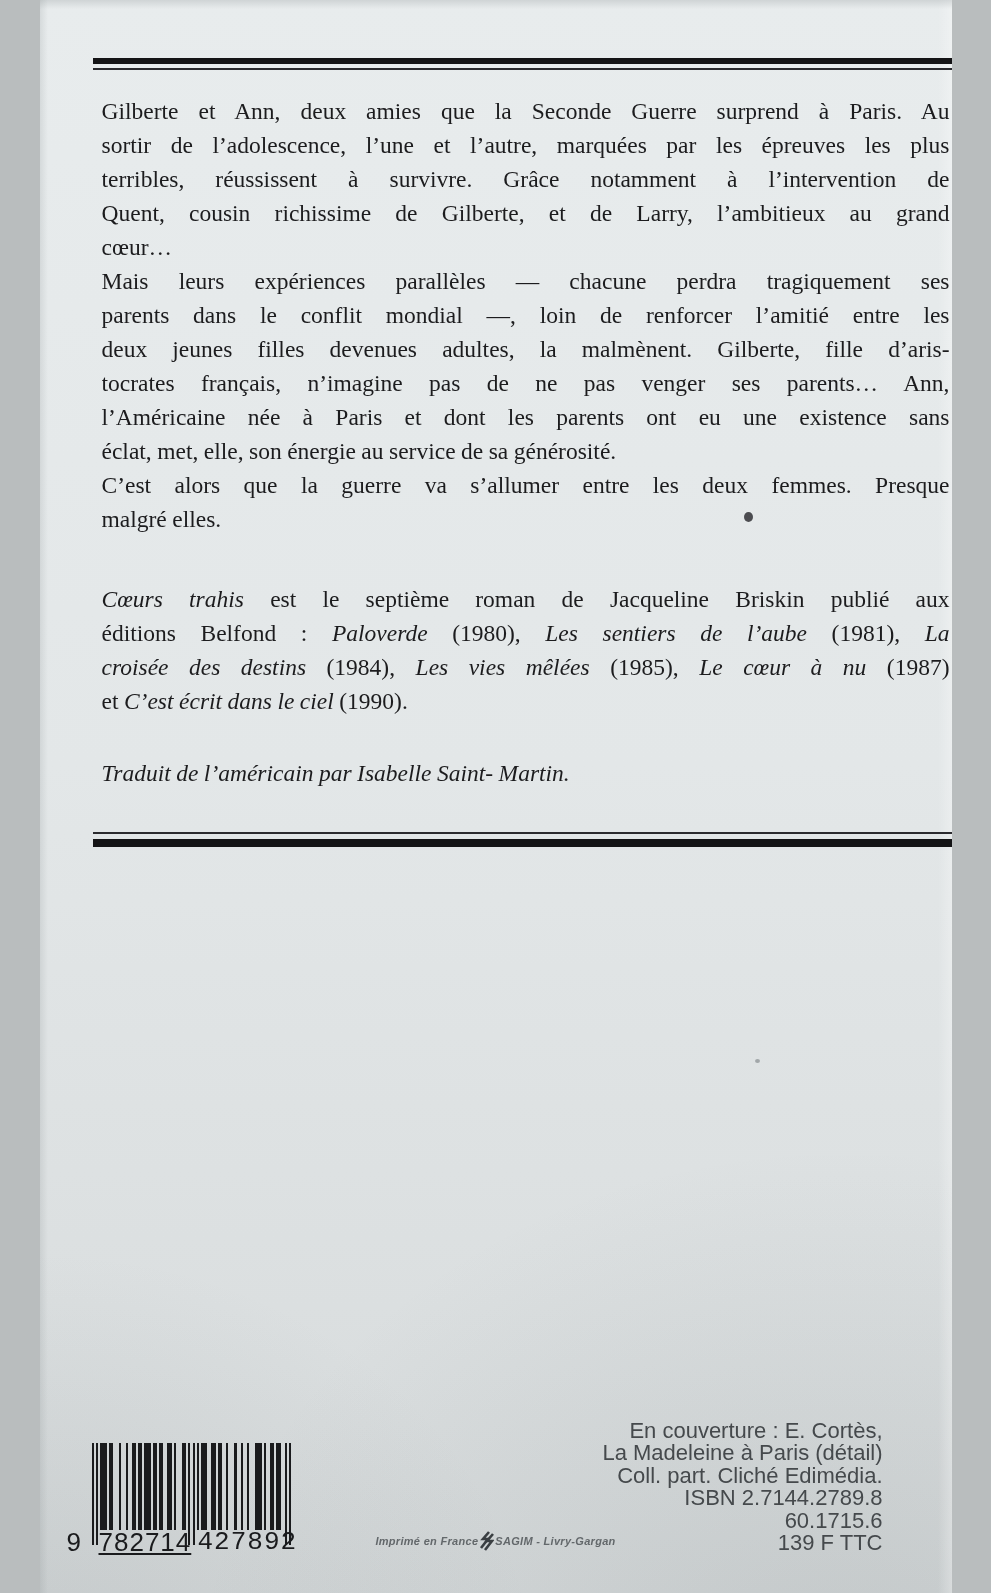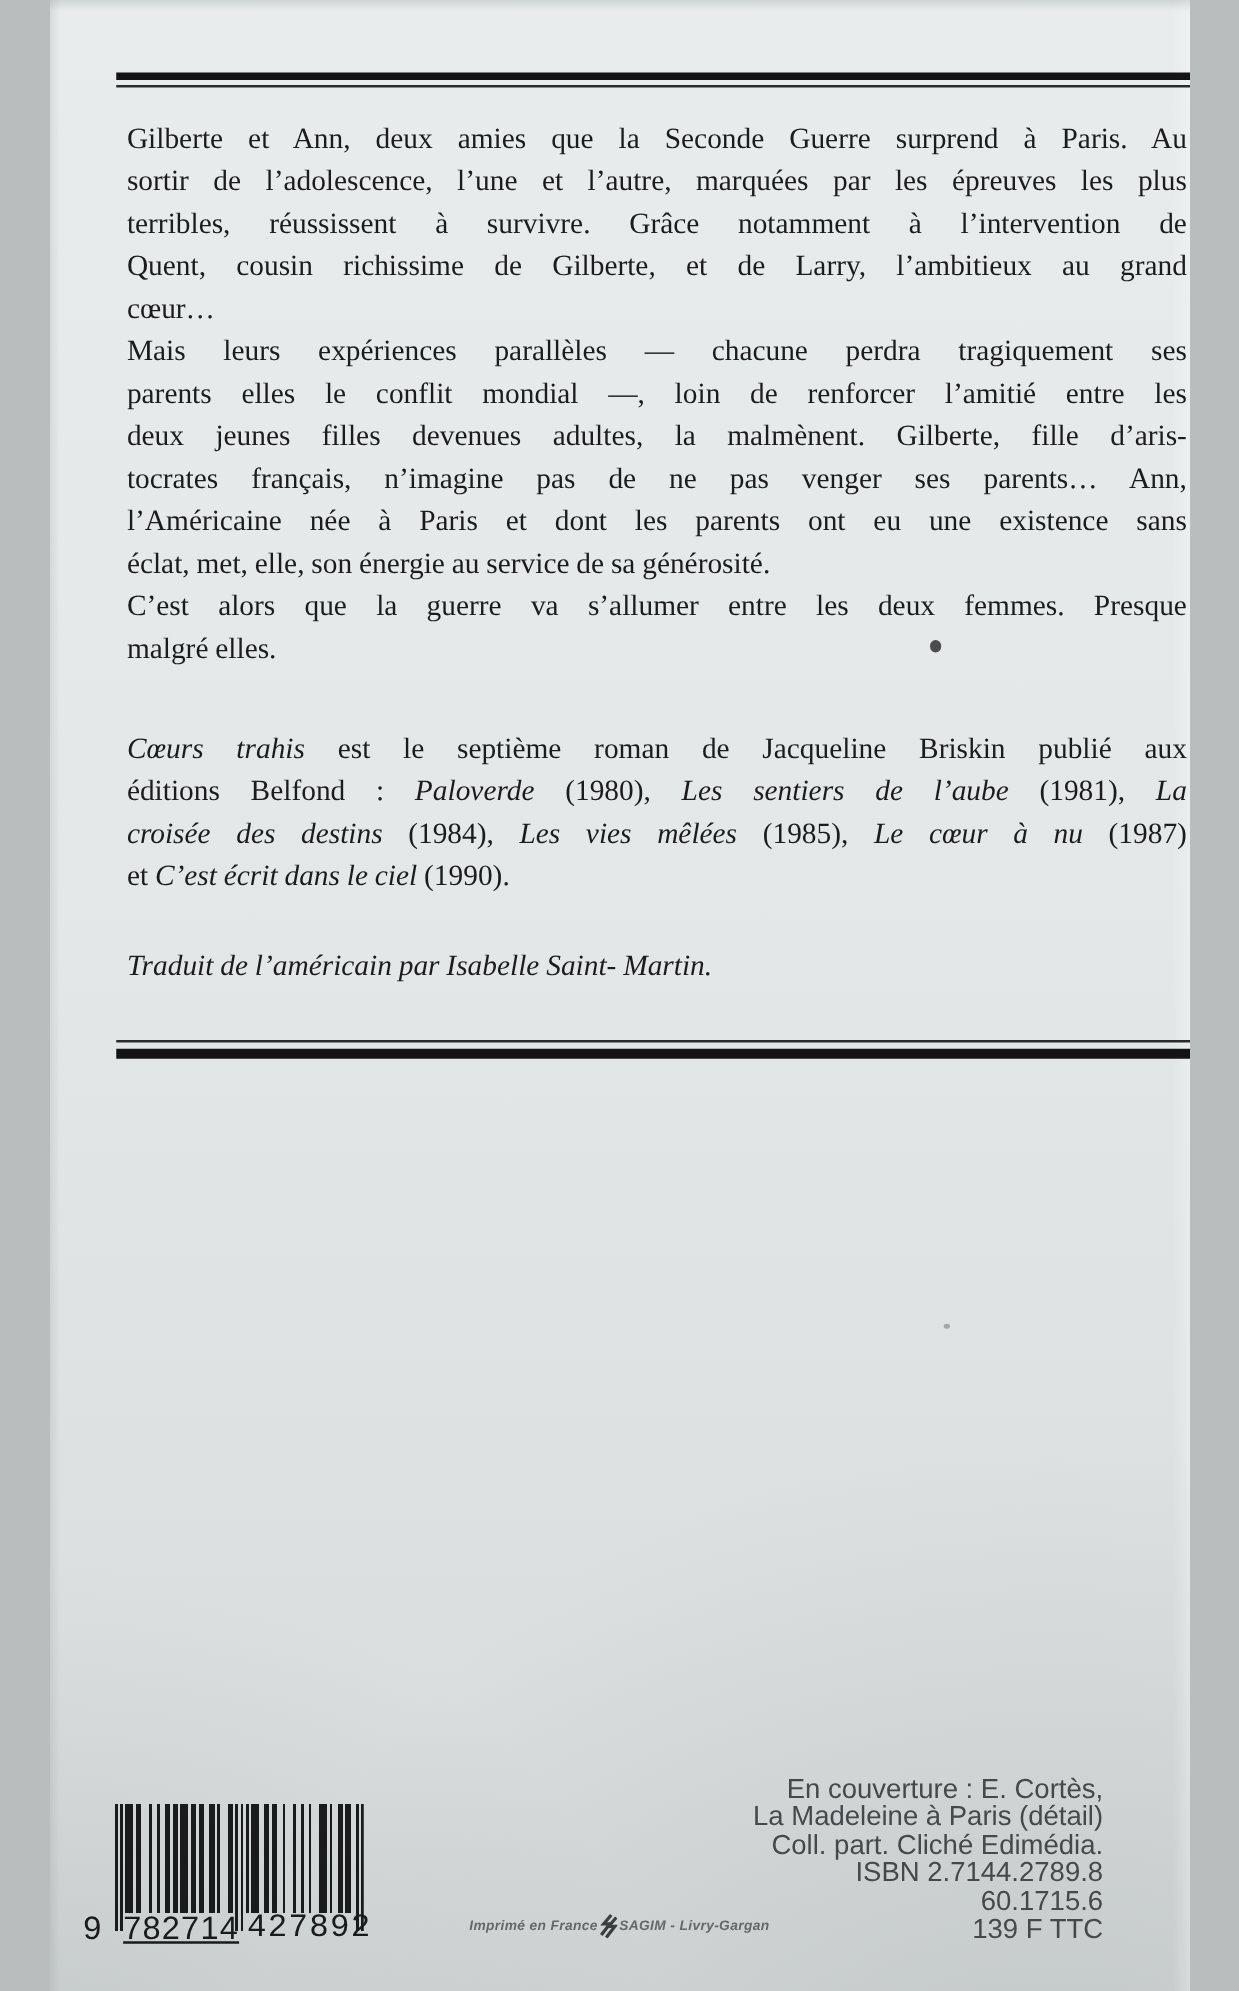--- a/index.html
+++ b/index.html
@@ -86,21 +86,21 @@
   <div class="blurb" id="blurb">
       <div class="para">
         <div class="line">Gilberte et Ann, deux amies que la Seconde Guerre surprend à Paris. Au</div>
         <div class="line">sortir de l’adolescence, l’une et l’autre, marquées par les épreuves les plus</div>
         <div class="line">terribles, réussissent à survivre. Grâce notamment à l’intervention de</div>
         <div class="line">Quent, cousin richissime de Gilberte, et de Larry, l’ambitieux au grand</div>
         <div class="line last">cœur…</div>
       </div>
       <div class="para">
         <div class="line">Mais leurs expériences parallèles — chacune perdra tragiquement ses</div>
-        <div class="line">parents elles le conflit mondial —, loin de renforcer l’amitié entre les</div>
+        <div class="line">parents dans le conflit mondial —, loin de renforcer l’amitié entre les</div>
         <div class="line">deux jeunes filles devenues adultes, la malmènent. Gilberte, fille d’aris-</div>
         <div class="line">tocrates français, n’imagine pas de ne pas venger ses parents… Ann,</div>
         <div class="line">l’Américaine née à Paris et dont les parents ont eu une existence sans</div>
         <div class="line last">éclat, met, elle, son énergie au service de sa générosité.</div>
       </div>
       <div class="para">
         <div class="line">C’est alors que la guerre va s’allumer entre les deux femmes. Presque</div>
         <div class="line last">malgré elles.</div>
       </div>
       <div class="para">

